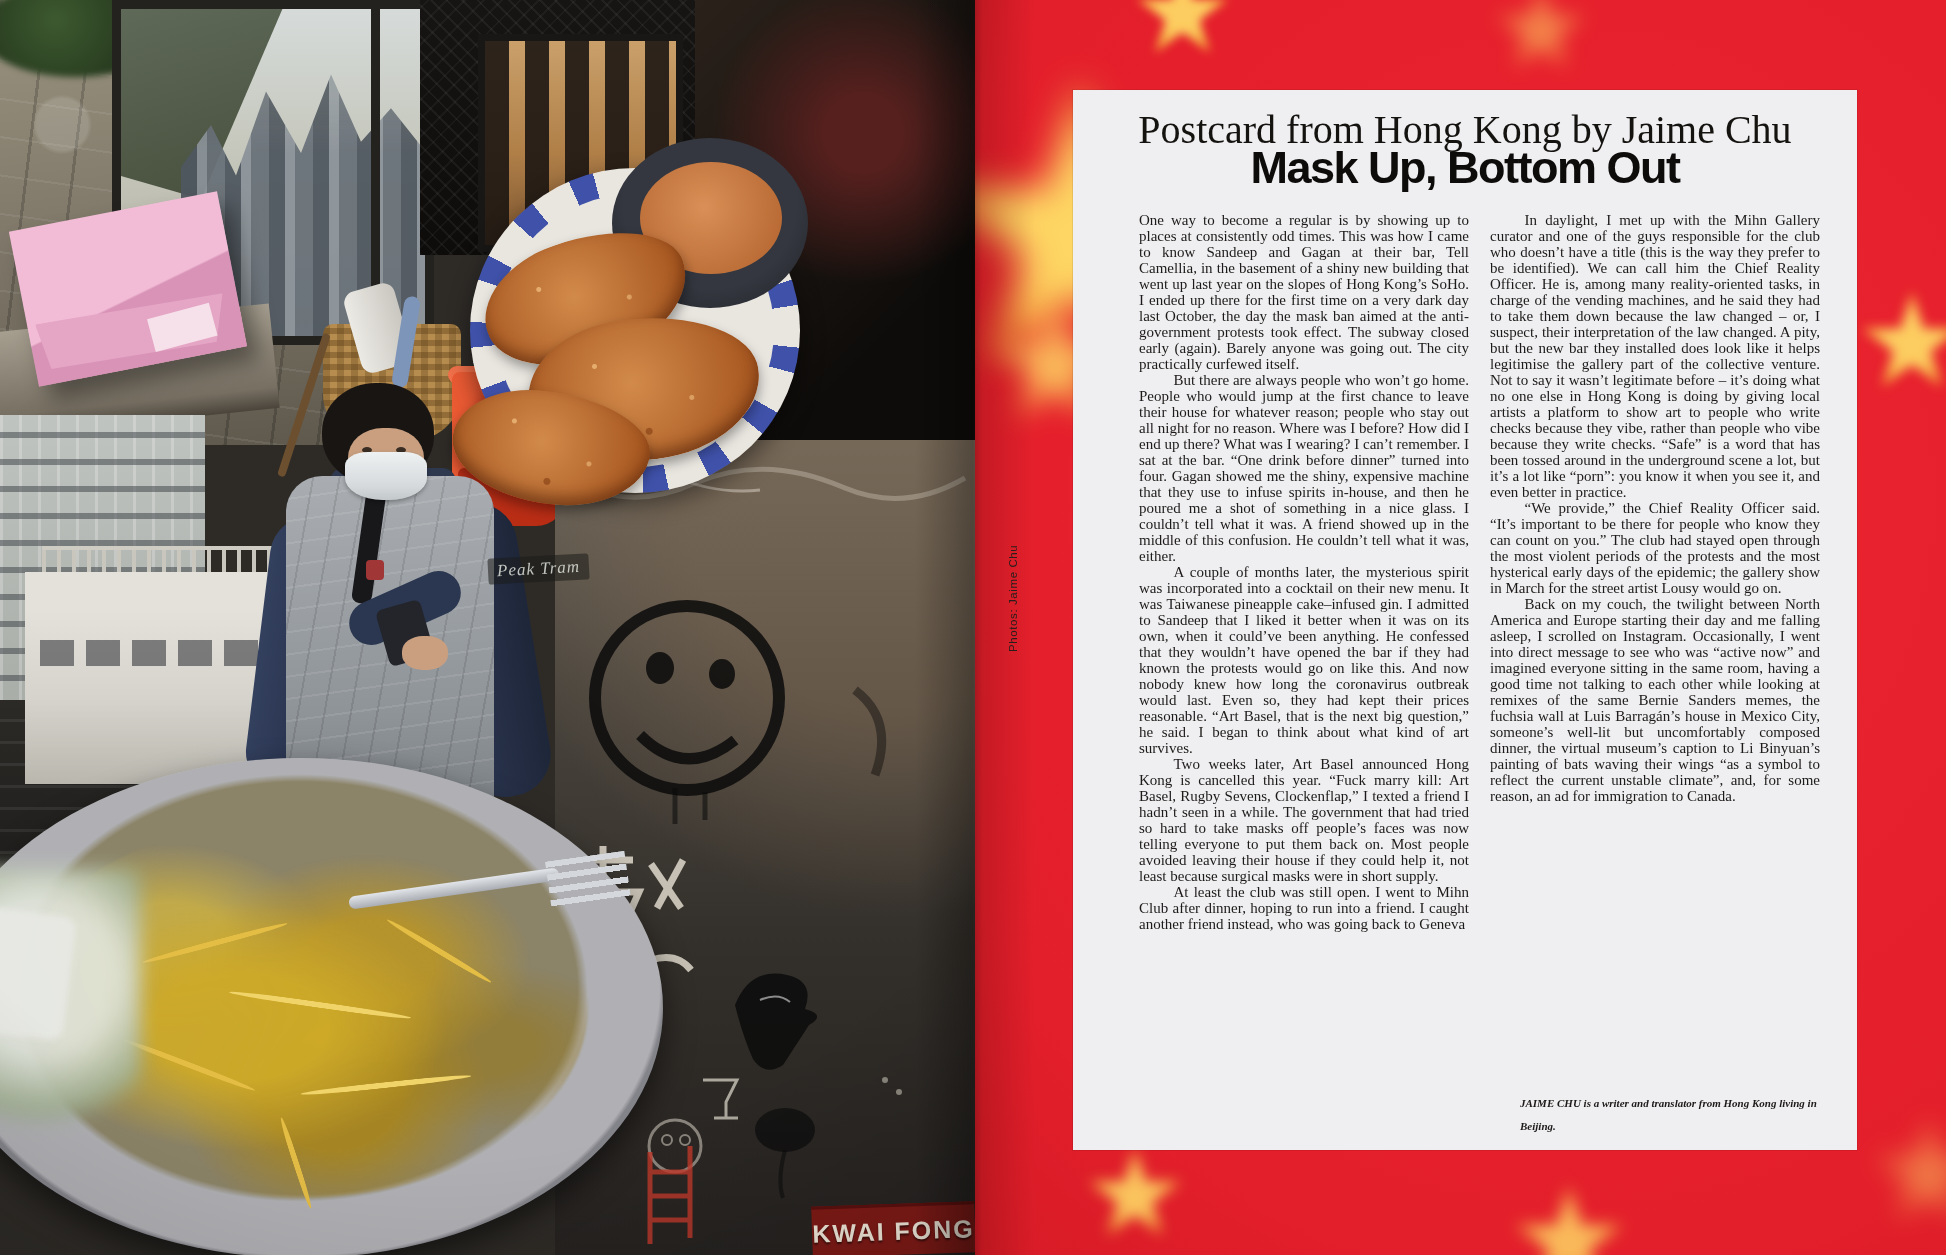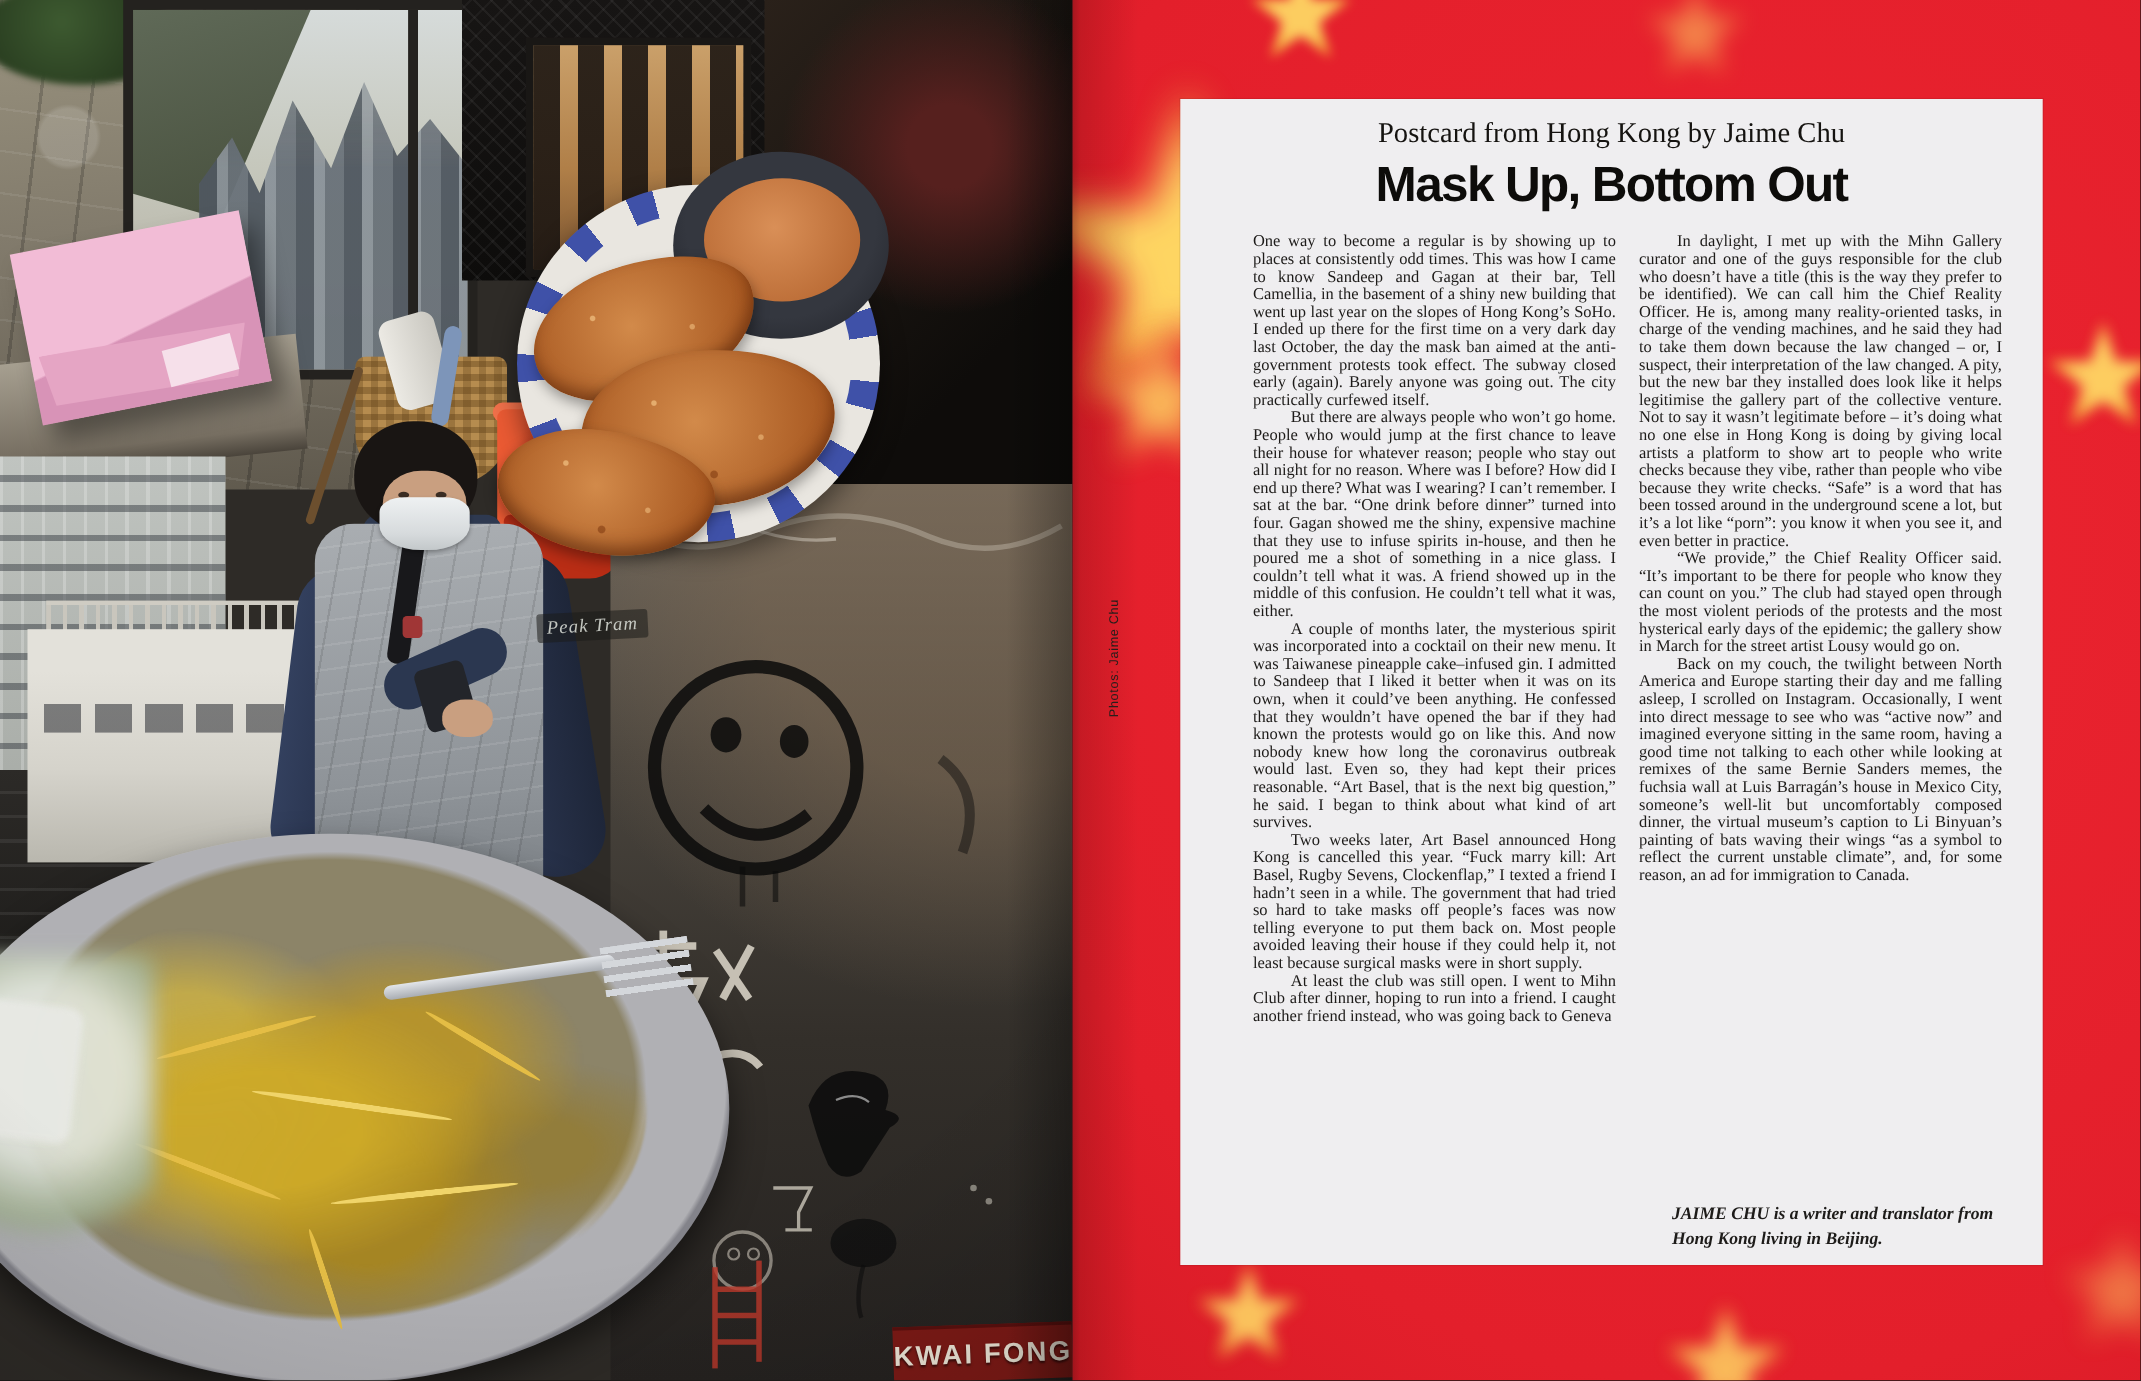--- a/index.html
+++ b/index.html
@@ -187,31 +187,31 @@
   .star-b1{left:112px;top:1148px;width:96px;height:96px;filter:blur(7px);opacity:.85;}
   .star-b2{left:538px;top:1186px;width:112px;height:112px;filter:blur(8px);opacity:.8;}
   .star-b3{left:898px;top:1118px;width:112px;height:112px;filter:blur(13px);opacity:.45;}
 
   .photo-credit{left:32px;top:442px;height:210px;writing-mode:vertical-rl;transform:rotate(180deg);
     font-family:"Liberation Sans",sans-serif;font-size:11.5px;letter-spacing:.6px;color:#27201d;}
 
   .article-box{left:98px;top:90px;width:784px;height:1060px;background:#efeef0;
     box-shadow:0 0 0 1px rgba(0,0,0,.08);}
   .kicker{left:0;top:16px;width:784px;text-align:center;
-    font-family:"Liberation Serif",serif;font-size:26px;color:#151310;}
+    font-family:"Liberation Serif",serif;font-size:40px;color:#151310;}
   .title{left:0;top:52px;width:784px;margin:0;text-align:center;
     font-family:"Liberation Sans",sans-serif;font-weight:bold;font-size:45px;letter-spacing:-1.5px;color:#0d0c0a;}
   .col{font-family:"Liberation Serif",serif;font-size:15px;line-height:16px;color:#1d1b19;
     text-align:justify;overflow:hidden;}
   .col p{margin:0;text-indent:2.3em;}
   .col p.no-indent{text-indent:0;}
   .col-left{left:66px;top:122px;width:330px;height:908px;}
   .col-right{left:417px;top:122px;width:330px;height:871px;}
   .byline{left:447px;top:1002px;width:320px;font-family:"Liberation Serif",serif;
-    font-style:italic;font-weight:bold;font-size:16px;line-height:23px;color:#1d1b19;}
+    font-style:italic;font-weight:bold;font-size:11px;line-height:23px;color:#1d1b19;}
 
   .gutter{position:absolute;left:915px;top:0;width:120px;height:1255px;pointer-events:none;
     background:linear-gradient(90deg,transparent 0%,rgba(0,0,0,.3) 48%,rgba(60,0,0,.18) 56%,transparent 100%);}
 </style>
 </head>
 <body>
 
 <div class="spread">
 
   <div class="left-page">

